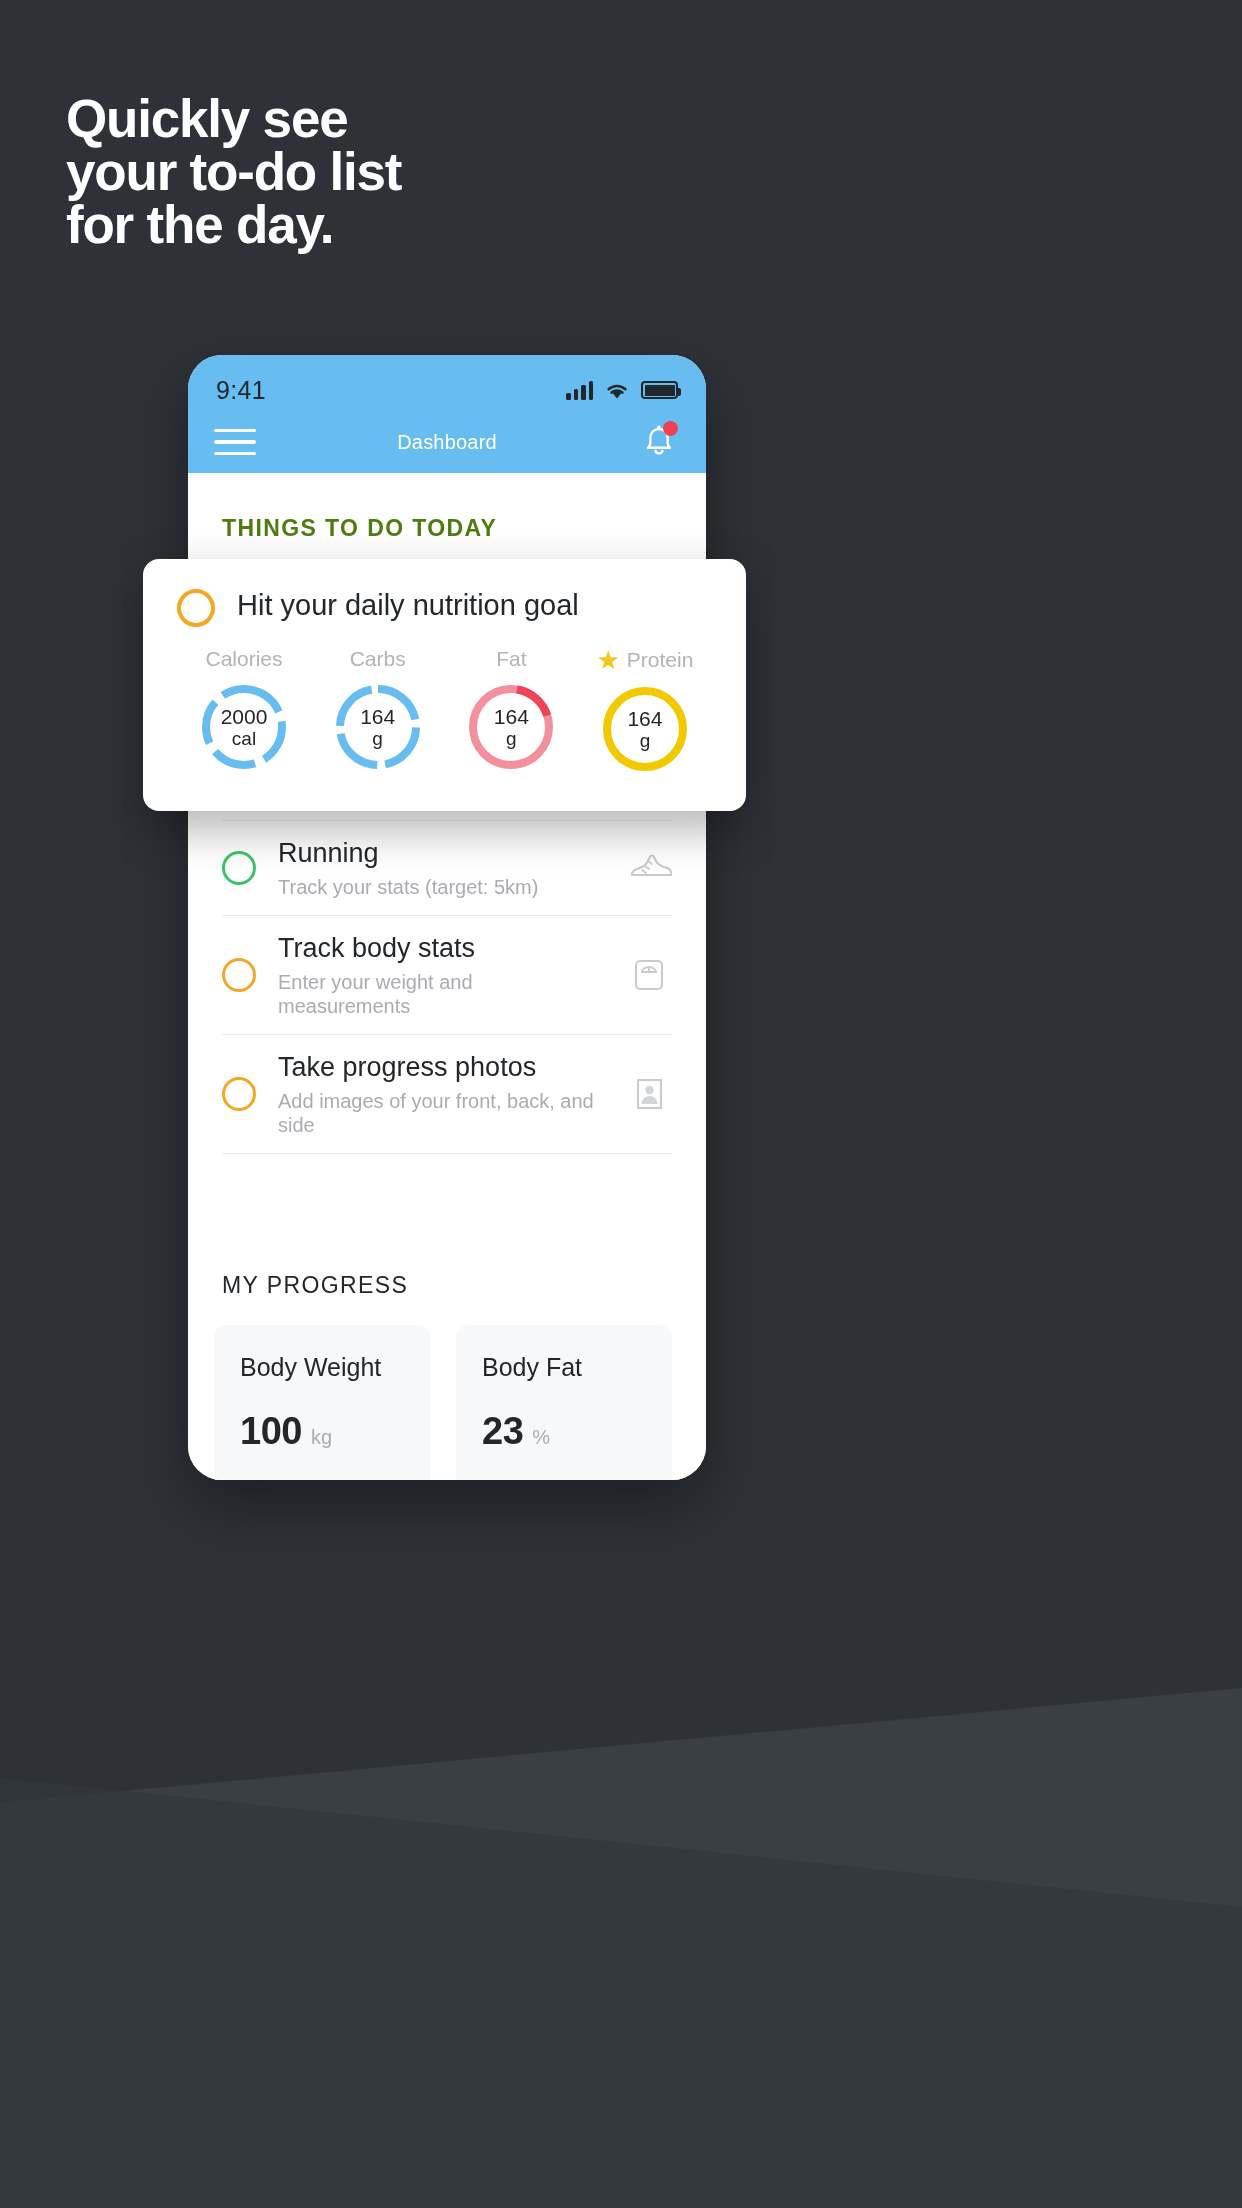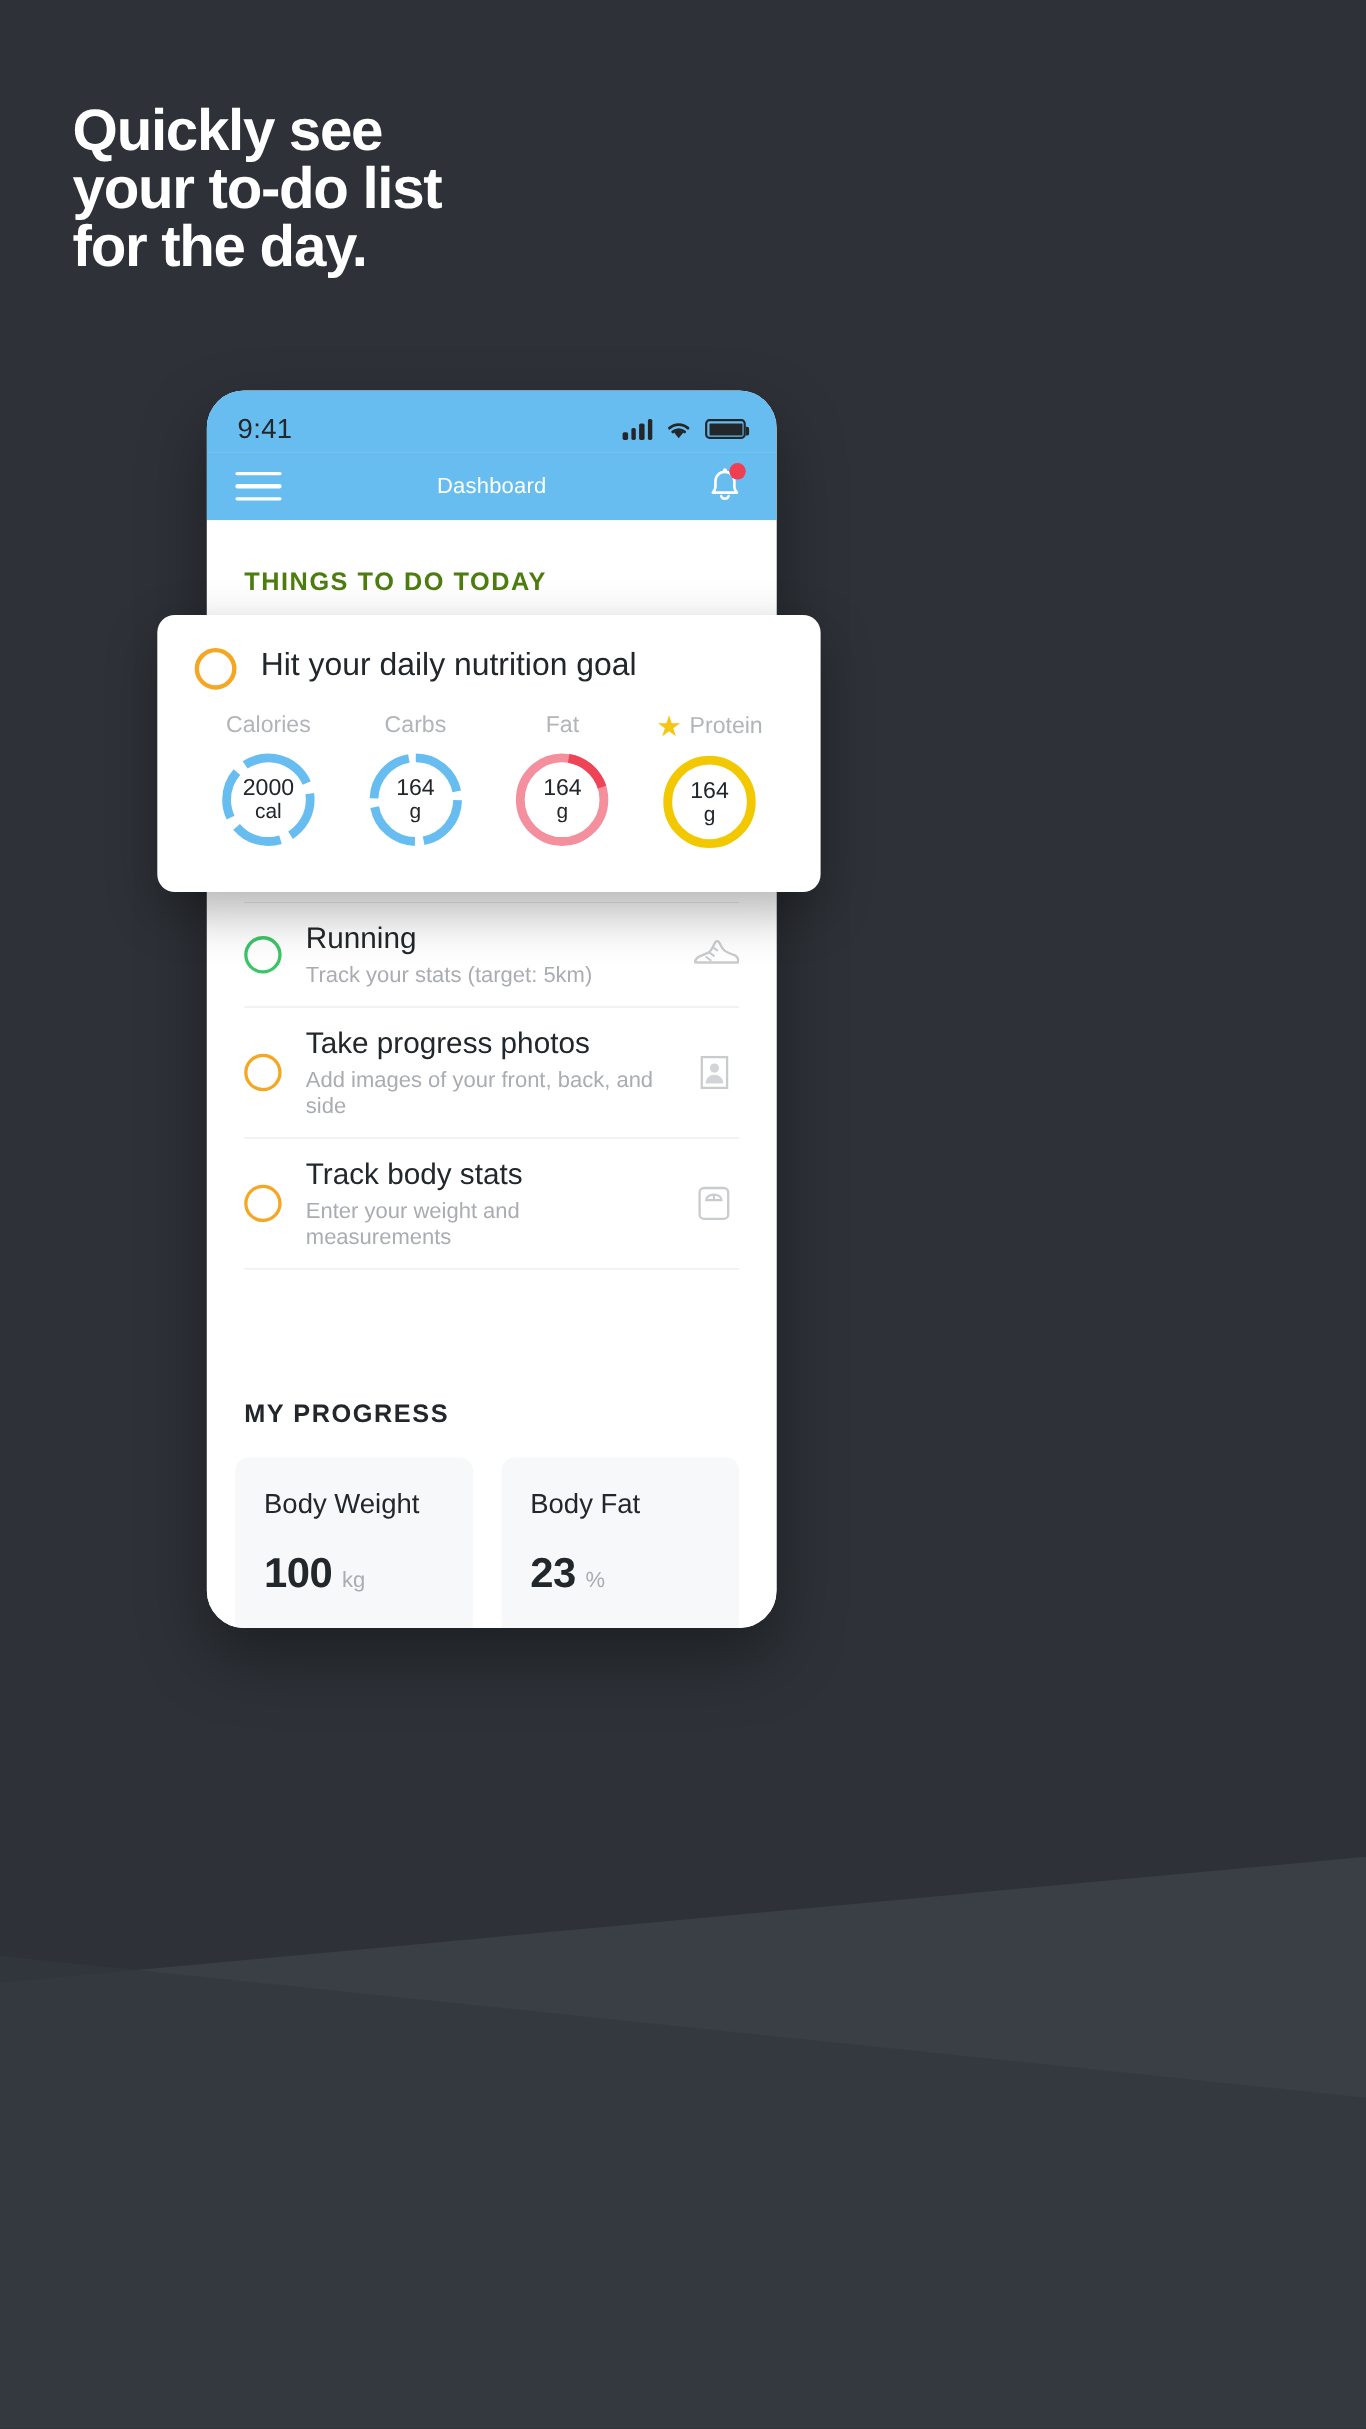--- a/index.html
+++ b/index.html
@@ -110,21 +110,21 @@
   .ring-check.green { border-color:#3cc567; }
   .task-text { flex:1; }
   .task-title { font-size:27px; color:#22272b; line-height:1.22; }
   .task-sub { font-size:20px; color:#a9acb1; margin-top:5px; line-height:1.2; }
   .task-icon { width:46px; height:46px; opacity:.75; flex:0 0 46px; }
 
   .spacer { height:118px; }
 
   
   .progress-title {
-    font-size:23px; font-weight:bold; letter-spacing:1.4px;
+    font-size:23px; font-weight:normal; letter-spacing:1.4px;
     color:#23272b; padding:0 0 0 34px;
   }
   .cards { display:flex; gap:26px; padding:26px 34px 0 26px; }
   .card {
     flex:1; background:#f7f8f9; border-radius:12px;
     height:200px; position:relative; overflow:hidden;
   }
   .card-label { font-size:25px; color:#22272b; padding:28px 0 0 26px; }
   .card-value { position:absolute; left:26px; bottom:72px; display:flex; align-items:baseline; gap:9px; }
   .card-num { font-size:38px; font-weight:bold; color:#22272b; letter-spacing:-.5px; }
@@ -226,46 +226,46 @@
           <svg viewBox="0 0 46 46" width="46" height="46">
             <path d="M6 30 c0-3 2-5 5-6 l7-3 c2-1 3-3 4-5 l2-4 c1-2 3-2 4 0 l2 4 c2 4 7 6 11 7 c3 1 4 3 4 5 v2 H8 c-1 0-2-1-2-2 Z" fill="none" stroke="#b8bbbf" stroke-width="2.1" stroke-linejoin="round"></path>
             <path d="M22 16 l4 3 M19 21 l4 3 M16 25 l4 3" stroke="#b8bbbf" stroke-width="1.8" stroke-linecap="round"></path>
           </svg>
         </span>
       </div>
 
       <div class="task">
         <span class="ring-check"></span>
         <span class="task-text">
+          <span class="task-title" style="display:block">Track body stats</span>
+          <span class="task-sub" style="display:block">Enter your weight and measurements</span>
+        </span>
+        <span class="task-icon">
+          <svg viewBox="0 0 46 46" width="46" height="46">
+            <rect x="10" y="9" width="26" height="28" rx="4" fill="none" stroke="#b8bbbf" stroke-width="2.1"></rect>
+            <path d="M16 20 a7 5 0 0 1 14 0 Z" fill="none" stroke="#b8bbbf" stroke-width="2"></path>
+            <path d="M23 15 v5" stroke="#b8bbbf" stroke-width="2"></path>
+          </svg>
+        </span>
+      </div>
+
+      <div class="task">
+        <span class="ring-check"></span>
+        <span class="task-text">
           <span class="task-title" style="display:block">Take progress photos</span>
           <span class="task-sub" style="display:block">Add images of your front, back, and side</span>
         </span>
         <span class="task-icon">
           <svg viewBox="0 0 46 46" width="46" height="46">
             <rect x="12" y="9" width="23" height="28" fill="none" stroke="#b8bbbf" stroke-width="2.1"></rect>
             <circle cx="23.5" cy="19" r="4.2" fill="#c4c7cb"></circle>
             <path d="M15.5 33 c0-5 4-8 8-8 s8 3 8 8 Z" fill="#c4c7cb"></path>
           </svg>
         </span>
       </div>
-
-      <div class="task">
-        <span class="ring-check"></span>
-        <span class="task-text">
-          <span class="task-title" style="display:block">Track body stats</span>
-          <span class="task-sub" style="display:block">Enter your weight and measurements</span>
-        </span>
-        <span class="task-icon">
-          <svg viewBox="0 0 46 46" width="46" height="46">
-            <rect x="10" y="9" width="26" height="28" rx="4" fill="none" stroke="#b8bbbf" stroke-width="2.1"></rect>
-            <path d="M16 20 a7 5 0 0 1 14 0 Z" fill="none" stroke="#b8bbbf" stroke-width="2"></path>
-            <path d="M23 15 v5" stroke="#b8bbbf" stroke-width="2"></path>
-          </svg>
-        </span>
-      </div>
     </div>
 
     <div class="spacer"></div>
 
     <div class="progress-title">MY PROGRESS</div>
 
     <div class="cards">
       <div class="card">
         <div class="card-label">Body Weight</div>
         <div class="card-value">

